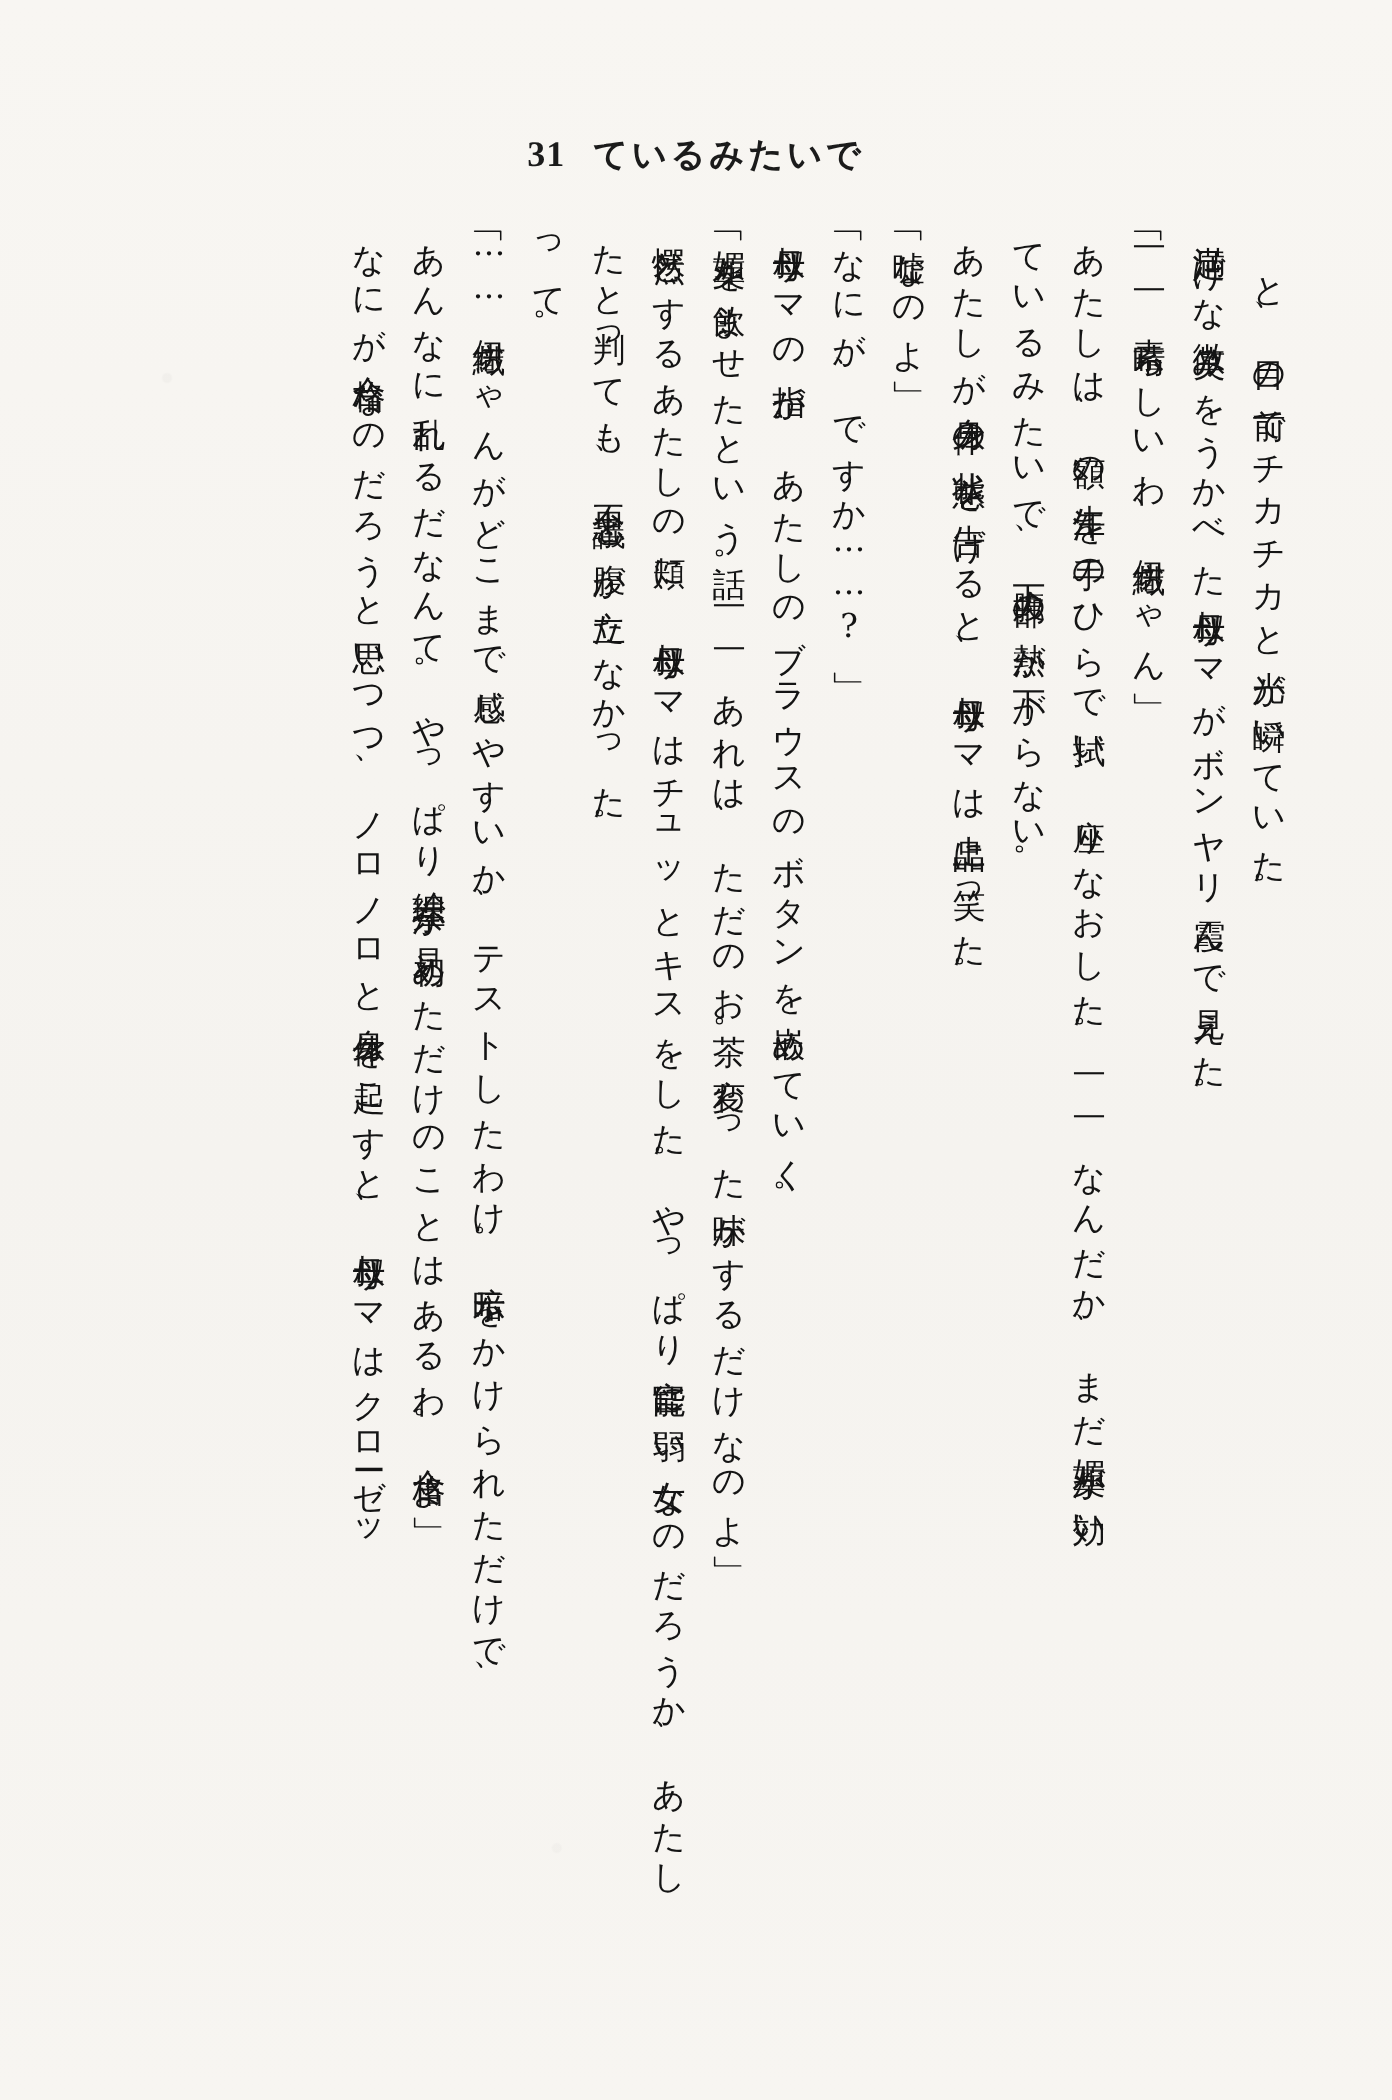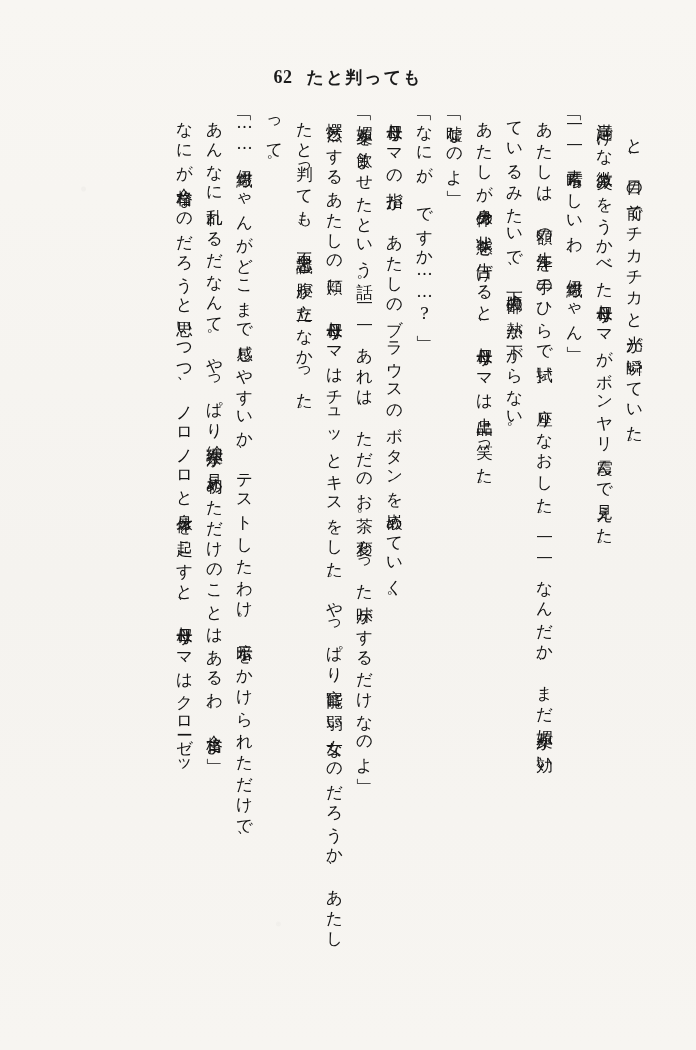--- a/index.html
+++ b/index.html
@@ -83,21 +83,21 @@
     padding-top: 17px;
   }
 </style>
 </head>
 <body>
 
 <div class="page">
   <div class="paper-texture"></div>
 
   <div class="header">
-    <span class="page-number">62</span><span class="running-title">たと判っても</span>
+    <span class="page-number">31</span><span class="running-title">ているみたいで</span>
   </div>
 
   <div class="body-area">
     <div class="vline indent">と、目の前でチカチカと光が瞬いていた。</div>
     <div class="vline">満足げな微笑みをうかべた叔母サマがボンヤリ霞んで見えた。</div>
     <div class="vline">「——素晴らしいわ、伊織ちゃん」</div>
     <div class="vline">あたしは、額の生汗を手のひらで拭い、座りなおした。——なんだか、まだ媚薬が効い</div>
     <div class="vline">ているみたいで、下腹部の熱が下がらない。</div>
     <div class="vline">あたしが身体の状態を告げると、叔母サマは上品に笑った。</div>
     <div class="vline">「嘘なのよ」</div>

